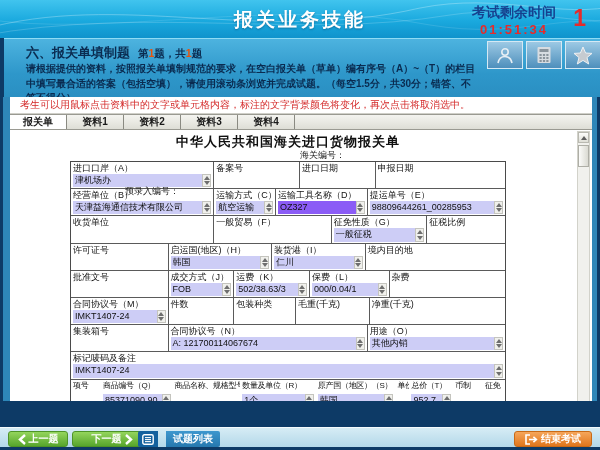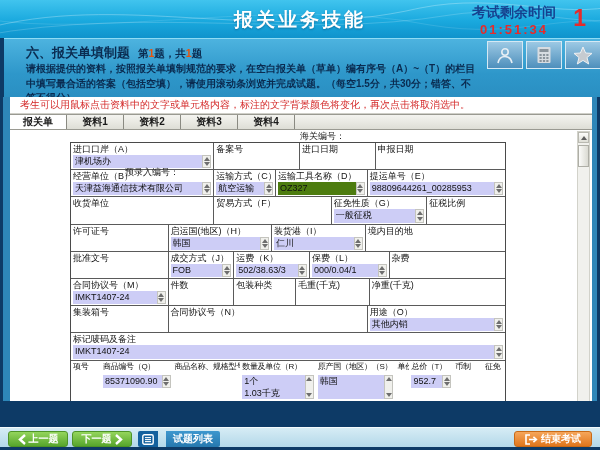--- a/index.html
+++ b/index.html
@@ -48,21 +48,21 @@
   
   .ftable{border:1px solid #4A4A4A;font-size:9px;color:#111;}
   .trow{display:flex;border-bottom:1px solid #5A5A5A;box-sizing:border-box;}
   .trow:last-child{border-bottom:none;}
   .tcell{border-right:1px solid #5A5A5A;box-sizing:border-box;padding:1px 2px;overflow:hidden;}
   .tcell:last-child{border-right:none;}
   .lbl{font-size:9px;white-space:nowrap;line-height:10px;}
   .field{display:flex;margin-top:1px;height:13px;cursor:text;}
   .field .ftext{flex:1;background:#CDCDF6;font-size:9px;line-height:13px;padding-left:2px;
                 white-space:nowrap;overflow:hidden;color:#101010;}
-  .field.plain .ftext{background:#4d7c0f;}
+  .field.plain .ftext{background:#8b5cf6;}
   .field.h14{height:14px;}
   .field.tall{height:24px;} .field.tall .ftext{line-height:12px;}
   .spin{width:9px;background:#F0F0EC;border:1px solid #C4C4BE;box-sizing:border-box;
         display:flex;flex-direction:column;justify-content:space-between;align-items:center;padding:1px 0;cursor:pointer;}
   .spin i{display:block;width:0;height:0;border-left:3px solid transparent;border-right:3px solid transparent;}
   .spin .tu{border-bottom:4px solid #6E6E6E;}
   .spin .td{border-top:4px solid #6E6E6E;}
   
   .items-h .tcell,.items .tcell{border-right:none;}
   .items-h{border-bottom:none;}
@@ -81,21 +81,21 @@
   .sthumb{position:absolute;left:0;top:13px;width:11px;height:22px;background:linear-gradient(90deg,#FBFBF9,#DADAD2);
           border:1px solid #AEAEA6;box-sizing:border-box;cursor:grab;}
   
   .footer{position:absolute;left:0;top:427px;width:600px;height:23px;box-sizing:border-box;
           background:linear-gradient(180deg,#D6ECF5 0%,#B3D8E9 100%);border-top:1px solid #F3FAFD;
           border-bottom:3px solid #0D3A66;}
   .fbtn{position:absolute;top:3px;height:16px;display:flex;align-items:center;justify-content:center;
         gap:3px;color:#fff;font-size:10px;font-weight:bold;cursor:pointer;box-sizing:border-box;}
   .fbtn.green{background:linear-gradient(180deg,#94D55C,#57A62C);border:1px solid #4E9427;border-radius:3px;}
   .btn-prev{left:8px;width:60px;}
-  .btn-next{left:72px;width:60px;}
+  .btn-next{left:72px;width:80px;}
   .btn-list{left:138px;width:82px;padding:0;gap:8px;}
   .btn-list .licon{width:22px;height:16px;background:#14619E;display:flex;align-items:center;justify-content:center;border-radius:2px 0 0 2px;}
   .btn-list .ltxt{width:60px;height:16px;background:linear-gradient(180deg,#3E97CE,#2678AE);
                   display:flex;align-items:center;justify-content:center;border-radius:0 2px 2px 0;}
   .btn-end{right:8px;width:78px;background:linear-gradient(180deg,#F5A65B,#E0761C);
            border:1px solid #C96A16;border-radius:3px;}
 </style>
 </head>
 <body>
 
@@ -160,20 +160,21 @@
     <div class="tabbar">
       <div class="tab active">报关单</div>
       <div class="tab">资料1</div>
       <div class="tab">资料2</div>
       <div class="tab">资料3</div>
       <div class="tab">资料4</div>
     </div>
 
     <div class="formarea">
       <div class="formdoc">
+        <div class="formtitle">中华人民共和国海关进口货物报关单</div>
         <div class="prelabels">
           <span class="pre1">预录入编号：</span>
           <span class="pre2">海关编号：</span>
         </div>
 
         <div class="ftable">
 
           <div class="trow">
             <div class="tcell" style="width:144px">
               <div class="lbl">进口口岸（A）</div>
@@ -237,21 +238,21 @@
                   </span>
               </div>
             </div>
           </div>
 
           <div class="trow" style="min-height:27px">
             <div class="tcell" style="width:144px">
                 <div class="lbl">收货单位</div>
               </div>
             <div class="tcell" style="width:118px">
-              <div class="lbl">贸易方式（F）</div>
+              <div class="lbl">一般贸易（F）</div>
             </div>
             <div class="tcell" style="width:96px">
               <div class="lbl">征免性质（G）</div>
               <div class="field h14">
                 <span class="ftext">一般征税</span>
                 <span class="spin">
                     <i class="tu"></i>
                     <i class="td"></i>
                   </span>
               </div>
@@ -353,20 +354,27 @@
                 <div class="lbl">净重(千克)</div>
               </div>
           </div>
 
           <div class="trow">
             <div class="tcell" style="width:98px">
                 <div class="lbl">集装箱号</div>
               </div>
             <div class="tcell" style="width:200px">
               <div class="lbl">合同协议号（N）</div>
+              <div class="field">
+                <span class="ftext">A: 121700114067674</span>
+                <span class="spin">
+                    <i class="tu"></i>
+                    <i class="td"></i>
+                  </span>
+              </div>
             </div>
             <div class="tcell" style="width:138px">
               <div class="lbl">用途（O）</div>
               <div class="field">
                 <span class="ftext">其他内销</span>
                 <span class="spin">
                     <i class="tu"></i>
                     <i class="td"></i>
                   </span>
               </div>

